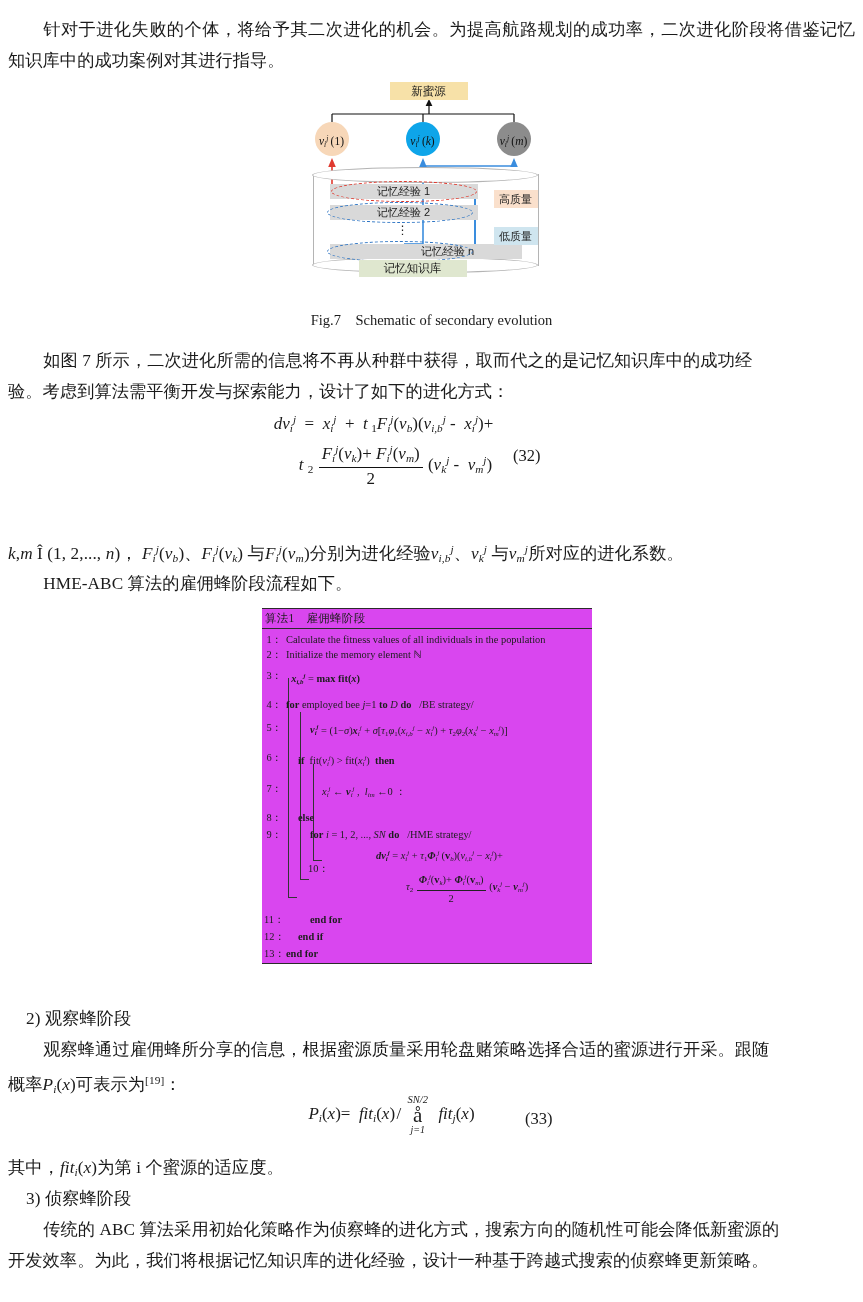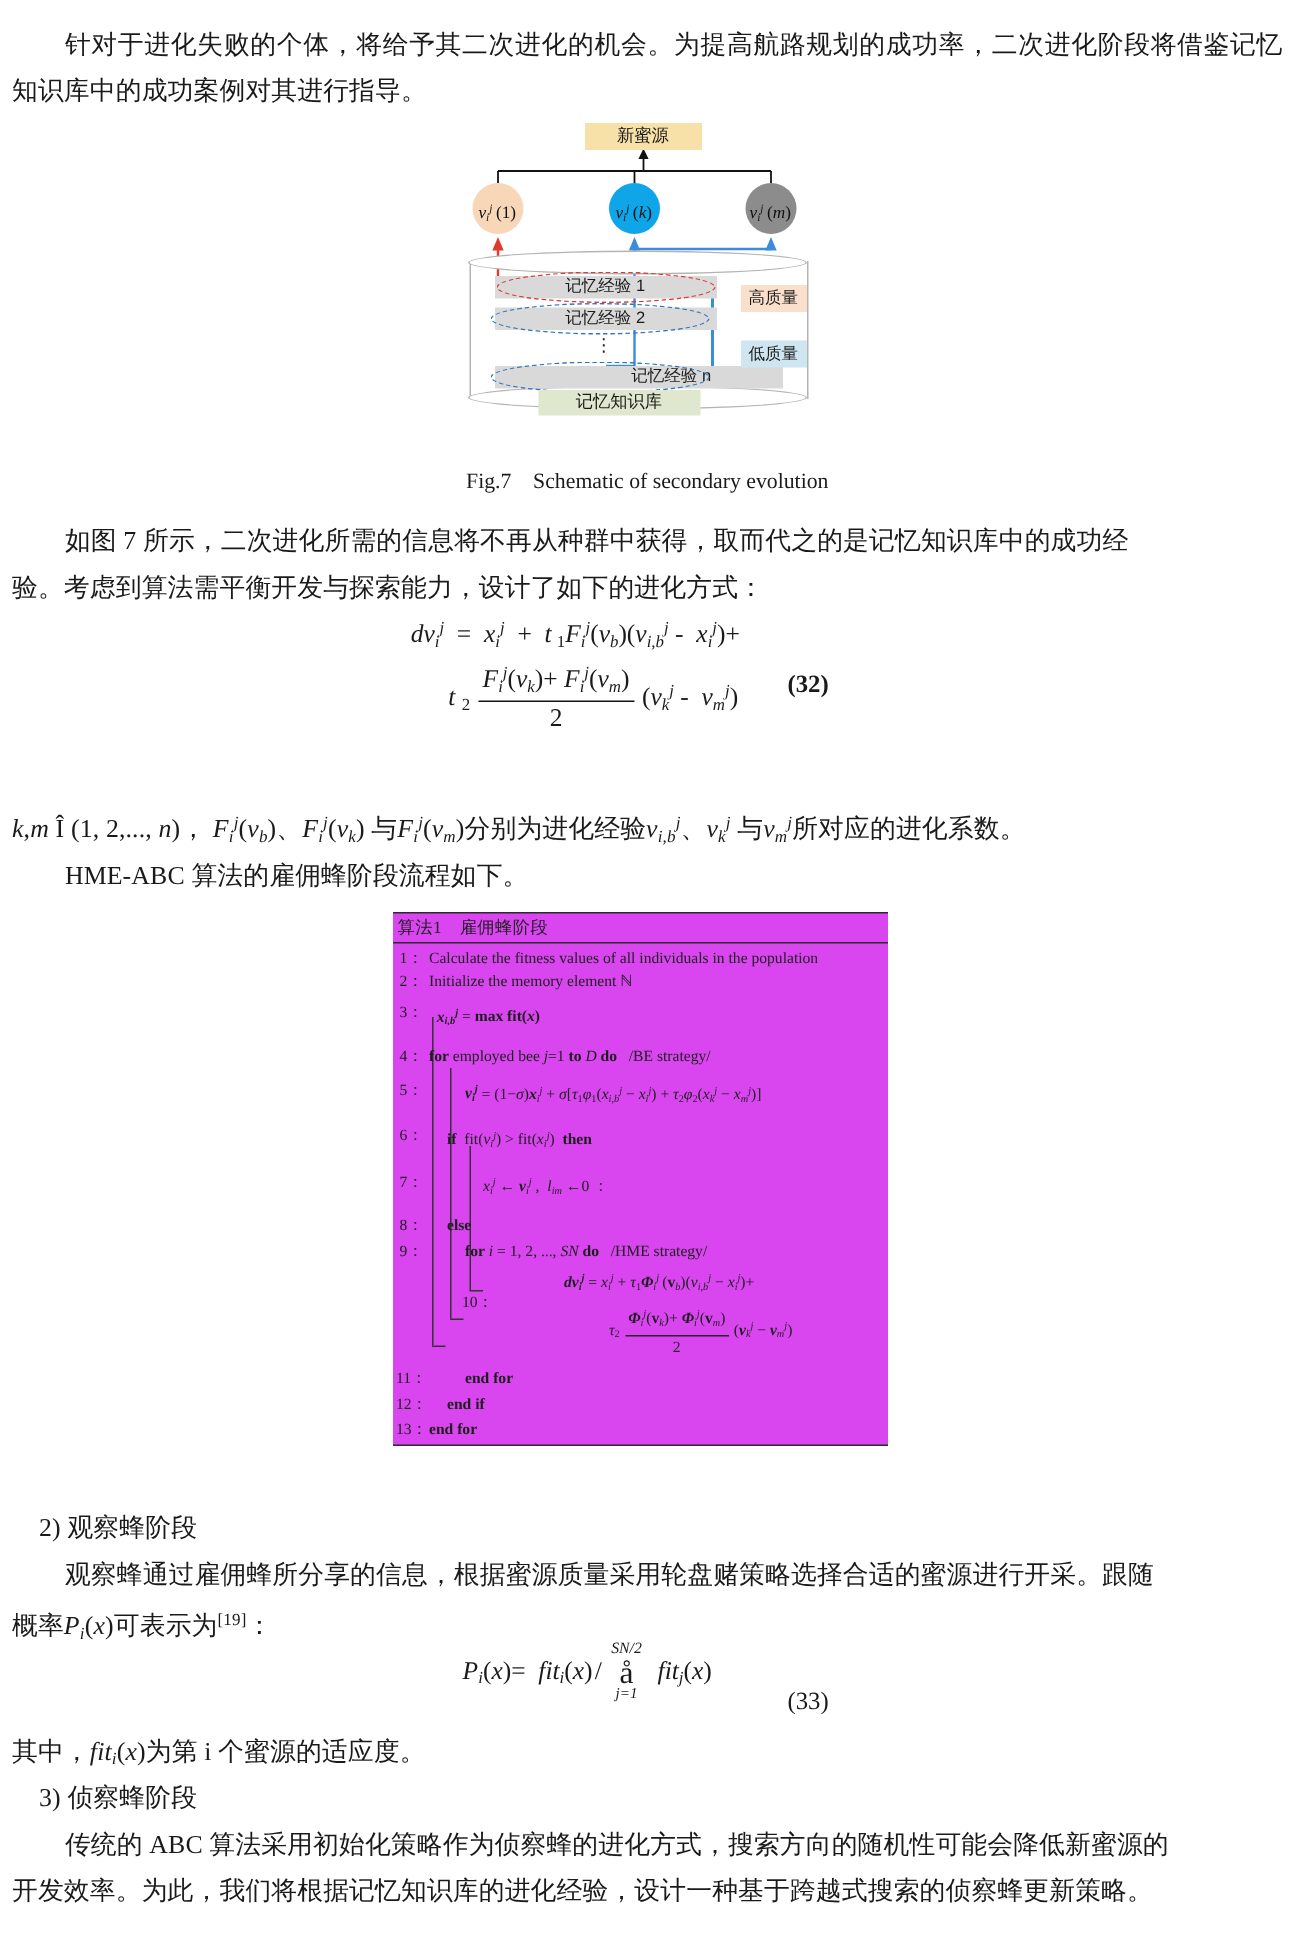--- a/index.html
+++ b/index.html
@@ -365,21 +365,21 @@
     <div class="eq-line" style="margin-top:9px;">
       <span style="display:inline-block; transform:translateX(-36px);">
         <i>t</i>&nbsp;<span class="sub" style="font-style:normal">2</span>
         <span class="frac">
           <span class="num"><i>F</i><span class="sub">i</span><span class="sup">j</span>(<i>v</i><span class="sub">k</span>)+ <i>F</i><span class="sub">i</span><span class="sup">j</span>(<i>v</i><span class="sub">m</span>)</span>
           <span class="den">2</span>
         </span>
         (<i>v</i><span class="sub">k</span><span class="sup">j</span>&nbsp;-&nbsp;&nbsp;<i>v</i><span class="sub">m</span><span class="sup">j</span>)
       </span>
     </div>
-    <span class="eqnum" style="left:525px; top:33px;font-weight:bold;">(32)</span>
+    <span class="eqnum" style="left:513px; top:33px;">(32)</span>
   </div>
 
   <div class="col body-text" style="top:534px;">
     <i>k</i>,<i>m</i>&nbsp;Î&nbsp;(1,&nbsp;2,...,&nbsp;<i>n</i>)，&nbsp;<i>F</i><span class="sub">i</span><span class="sup">j</span>(<i>v</i><span class="sub">b</span>)<span>、</span><i>F</i><span class="sub">i</span><span class="sup">j</span>(<i>v</i><span class="sub">k</span>)&nbsp;<span>与</span><i>F</i><span class="sub">i</span><span class="sup">j</span>(<i>v</i><span class="sub">m</span>)<span>分别为进化经验</span><i>v</i><span class="sub">i,b</span><span class="sup">j</span><span>、</span><i>v</i><span class="sub">k</span><span class="sup">j</span>&nbsp;<span>与</span><i>v</i><span class="sub">m</span><span class="sup">j</span><span>所对应的进化系数。</span>
   </div>
 
   <div class="col body-text indent" style="top:568px;">
     <span>HME-ABC 算法的雇佣蜂阶段流程如下。</span>
   </div>
 
@@ -503,21 +503,21 @@
       <span style="display:inline-block; transform:translateX(-40px);">
         <i>P</i><span class="sub">i</span>(<i>x</i>)=&nbsp; <i>fit</i><span class="sub">i</span>(<i>x</i>) /
         <span style="display:inline-block; vertical-align:middle; text-align:center; margin:0 2px;">
           <span style="display:block; font-size:10.5px; font-style:italic; line-height:1;">SN/2</span>
           <span style="display:block; font-size:21px; line-height:0.95;">å</span>
           <span style="display:block; font-size:10px; font-style:italic; line-height:1;">j=1</span>
         </span>
         &nbsp;<i>fit</i><span class="sub">j</span>(<i>x</i>)
       </span>
     </div>
-    <span class="eqnum" style="left:525px; top:29px;">(33)</span>
+    <span class="eqnum" style="left:525px; top:14px;">(33)</span>
   </div>
 
   <div class="col body-text" style="top:1152px;">
     <span>其中，</span><i>fit</i><span class="sub">i</span>(<i>x</i>)<span>为第 i 个蜜源的适应度。</span>
   </div>
 
   <div class="col body-text" style="top:1183px; text-indent:1.05em;">
     <span>3) 侦察蜂阶段</span>
   </div>
 

